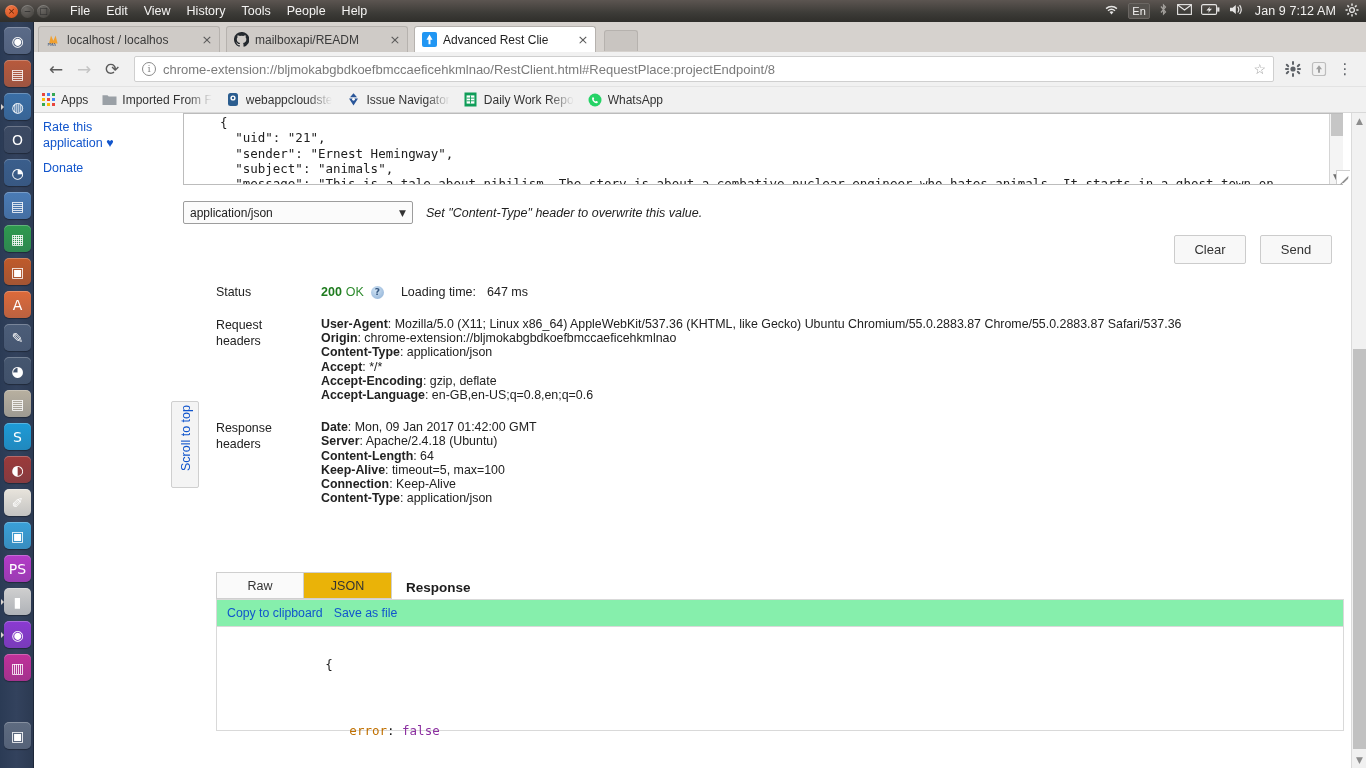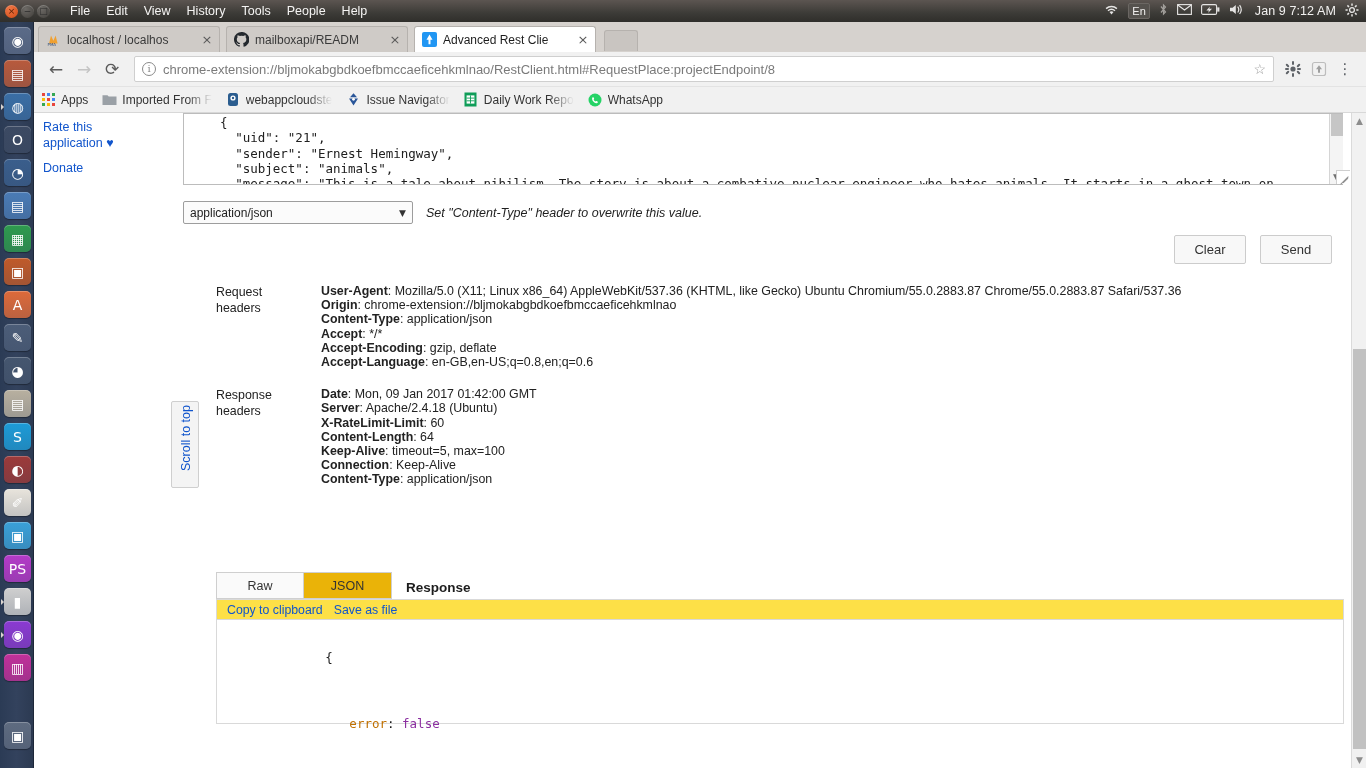--- a/index.html
+++ b/index.html
@@ -205,21 +205,21 @@
 
   
   .resp-tabs { position:absolute; left: 33px; top: 459px; display:flex; align-items:flex-end; }
   .rtab { width: 88px; height: 27px; border: 1px solid #cfcfcf; background:#fafafa;
           display:flex; align-items:center; justify-content:center; font-size: 12.5px; color:#333; }
   .rtab.sel { background: #eab308; border-left: none; }
   .resp-label { margin-left: 14px; font-size: 13.5px; font-weight: bold; color:#1c1c1c;
                 padding-bottom: 4px; }
 
   .resp-panel { position:absolute; left: 33px; top: 486px; width: 1128px; }
-  .resp-actions { height: 21px; background: #fde047; border: 1px solid #d9d9d9;
+  .resp-actions { height: 28px; background: #86efac; border: 1px solid #d9d9d9;
                   display:flex; align-items:center; padding-left: 10px; gap: 11px;
                   font-size: 12.3px; }
   .resp-actions a { color: #1155cc; text-decoration: none; }
   .resp-body { border: 1px solid #d9d9d9; border-top: none; height: 104px; background: #fff;
                font-family: "DejaVu Sans Mono", monospace; font-size: 12.5px;
                line-height: 22px; padding: 5px 0 0 3px; }
   .jline { white-space: pre; }
   .jbrace { color: #1a1a1a; }
   .jkey { color: #c07000; }
   .jbool { color: #8b2fa0; }
@@ -531,20 +531,30 @@
           <div class="ctype-hint">Set "Content-Type" header to overwrite this value.</div>
         </div>
 
         <div class="action-row">
           <div class="btn">Clear</div>
           <div class="btn">Send</div>
         </div>
 
         <div class="info-block">
 
+          <div class="row" style="margin-bottom:17px;">
+            <div class="lbl">Status</div>
+            <div class="val status-line">
+              <span class="code">200</span>
+              <span class="code-txt">OK</span>
+              <span class="qmark">?</span>
+              <span class="ltime">Loading time:</span>
+              <span class="ltime"><b>647 ms</b></span>
+            </div>
+          </div>
 
           <div class="row" style="margin-bottom:18px;">
             <div class="lbl">
               <div>Request</div>
               <div>headers</div>
             </div>
             <div class="val" id="req-headers">
                 <div class="hdr-line"><b>User-Agent</b><span>: Mozilla/5.0 (X11; Linux x86_64) AppleWebKit/537.36 (KHTML, like Gecko) Ubuntu Chromium/55.0.2883.87 Chrome/55.0.2883.87 Safari/537.36</span></div>
                 <div class="hdr-line"><b>Origin</b><span>: chrome-extension://bljmokabgbdkoefbmccaeficehkmlnao</span></div>
                 <div class="hdr-line"><b>Content-Type</b><span>: application/json</span></div>
@@ -555,21 +565,20 @@
           </div>
 
           <div class="row">
             <div class="lbl">
               <div>Response</div>
               <div>headers</div>
             </div>
             <div class="val" id="resp-headers">
                 <div class="hdr-line"><b>Date</b><span>: Mon, 09 Jan 2017 01:42:00 GMT</span></div>
                 <div class="hdr-line"><b>Server</b><span>: Apache/2.4.18 (Ubuntu)</span></div>
-                <div class="hdr-line"><b>X-RateLimit-Limit</b><span>: 60</span></div>
                 <div class="hdr-line"><b>Content-Length</b><span>: 64</span></div>
                 <div class="hdr-line"><b>Keep-Alive</b><span>: timeout=5, max=100</span></div>
                 <div class="hdr-line"><b>Connection</b><span>: Keep-Alive</span></div>
                 <div class="hdr-line"><b>Content-Type</b><span>: application/json</span></div>
               </div>
           </div>
 
         </div>
 
         <div class="resp-tabs">

